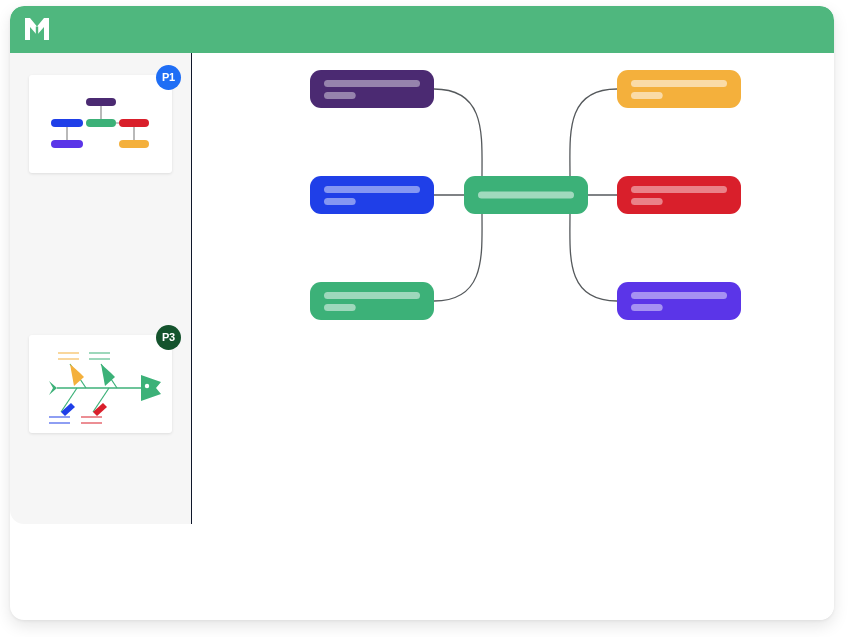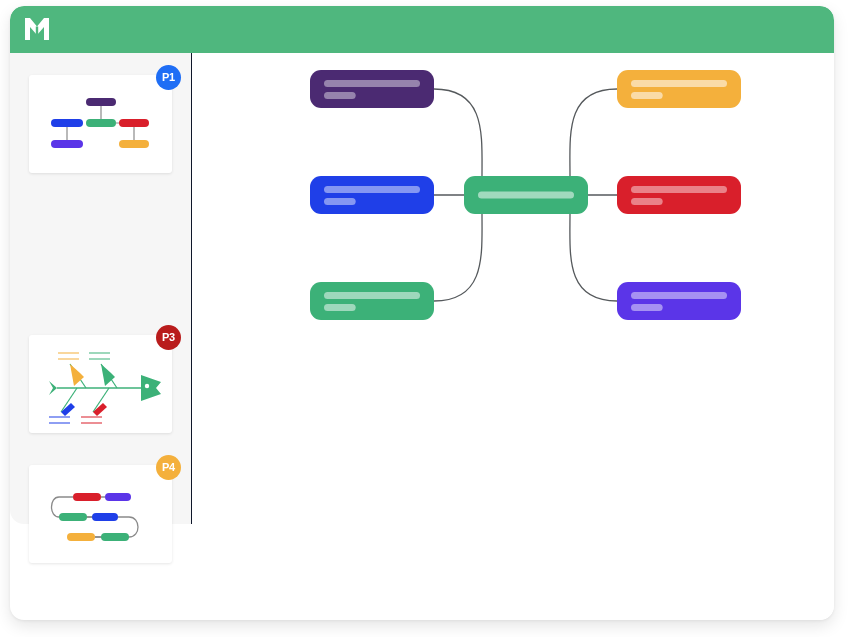--- a/index.html
+++ b/index.html
@@ -160,38 +160,21 @@
             <line x1="48" y1="53" x2="32" y2="77" stroke="#3cb178" stroke-width="1.2"></line>
             <path d="M32 77 l 10 -9 l 4 4 l -10 9 Z" fill="#1f3fe8"></path>
             <line x1="20" y1="82" x2="41" y2="82" stroke="#1f3fe8" stroke-width="1.2"></line>
             <line x1="20" y1="88" x2="41" y2="88" stroke="#1f3fe8" stroke-width="1.2"></line>
             <line x1="80" y1="53" x2="64" y2="77" stroke="#3cb178" stroke-width="1.2"></line>
             <path d="M64 77 l 10 -9 l 4 4 l -10 9 Z" fill="#d91f2b"></path>
             <line x1="52" y1="82" x2="73" y2="82" stroke="#d91f2b" stroke-width="1.2"></line>
             <line x1="52" y1="88" x2="73" y2="88" stroke="#d91f2b" stroke-width="1.2"></line>
           </svg>
         </div>
-        <div class="badge" style="background: #b91c1c;">P3</div>
-      </div>
-      <div class="thumb-card" style="top: 412px;">
-        <div class="thumb-inner">
-          <svg viewBox="0 0 143 98" class="thumb-svg">
-            <path d="M44 32 L30 32 C 20 32, 20 52, 30 52 L100 52 C 112 52, 112 72, 100 72 L66 72" stroke="#8a8a8a" stroke-width="1.3" fill="none"></path>
-            <line x1="72" y1="32" x2="76" y2="32" stroke="#8a8a8a" stroke-width="1.3"></line>
-            <line x1="58" y1="52" x2="63" y2="52" stroke="#8a8a8a" stroke-width="1.3"></line>
-            <line x1="66" y1="72" x2="72" y2="72" stroke="#8a8a8a" stroke-width="1.3"></line>
-            <rect x="44" y="28" width="28" height="8" rx="4" fill="#d91f2b"></rect>
-            <rect x="76" y="28" width="26" height="8" rx="4" fill="#5b35e8"></rect>
-            <rect x="30" y="48" width="28" height="8" rx="4" fill="#3cb178"></rect>
-            <rect x="63" y="48" width="26" height="8" rx="4" fill="#1f3fe8"></rect>
-            <rect x="38" y="68" width="28" height="8" rx="4" fill="#f4b03c"></rect>
-            <rect x="72" y="68" width="28" height="8" rx="4" fill="#3cb178"></rect>
-          </svg>
-        </div>
-        <div class="badge" style="background: rgb(244, 176, 60);">P4</div>
+        <div class="badge" style="background: #14532d;">P3</div>
       </div>
     </div>
 
   <div id="canvas">
     <svg id="map-svg" viewBox="0 0 642 567">
       <g id="connectors">
           <path d="M242 36 C 294 36, 290 82, 290 123" stroke="#55595c" stroke-width="1.3" fill="none"></path>
           <path d="M242 142 L272 142" stroke="#55595c" stroke-width="1.3" fill="none"></path>
           <path d="M242 248 C 294 248, 290 202, 290 161" stroke="#55595c" stroke-width="1.3" fill="none"></path>
           <path d="M425 36 C 373 36, 378 82, 378 123" stroke="#55595c" stroke-width="1.3" fill="none"></path>

